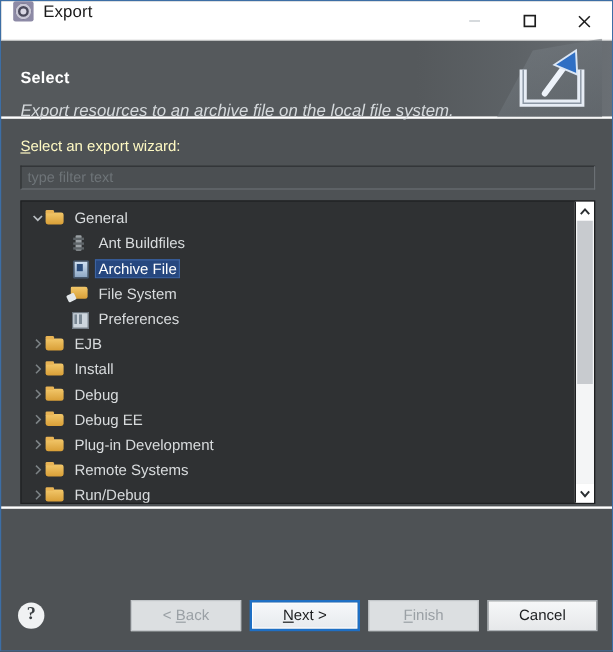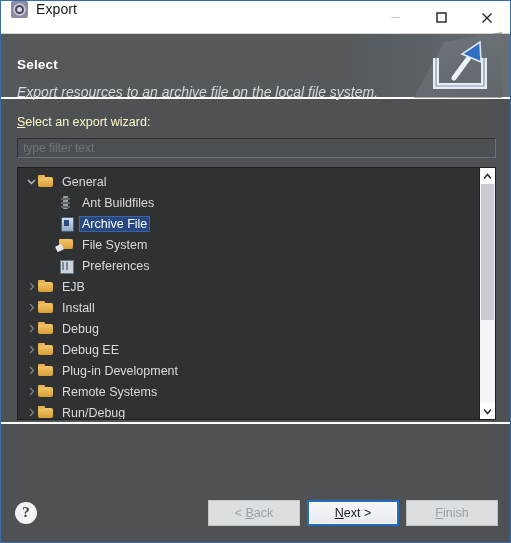--- a/index.html
+++ b/index.html
@@ -414,16 +414,19 @@
     <div id="btns">
         <div class="btn disabled">
           <span>&lt; <u>B</u>ack</span>
         </div>
         <div class="btn default">
           <span><u>N</u>ext &gt;</span>
         </div>
         <div class="btn disabled">
           <span><u>F</u>inish</span>
         </div>
+        <div class="btn">
+          <span>Cancel</span>
+        </div>
       </div>
   </div>
 
 </div>
 
 </body></html>

